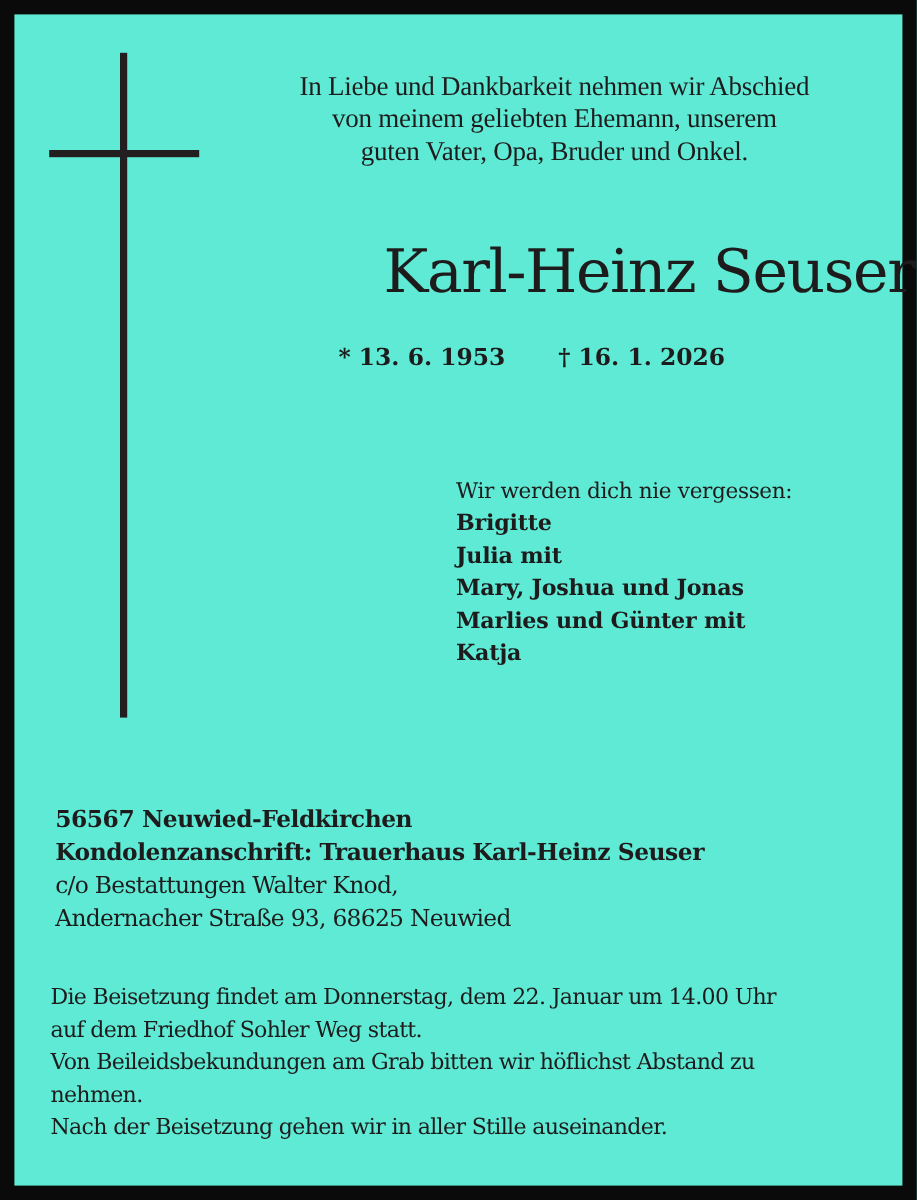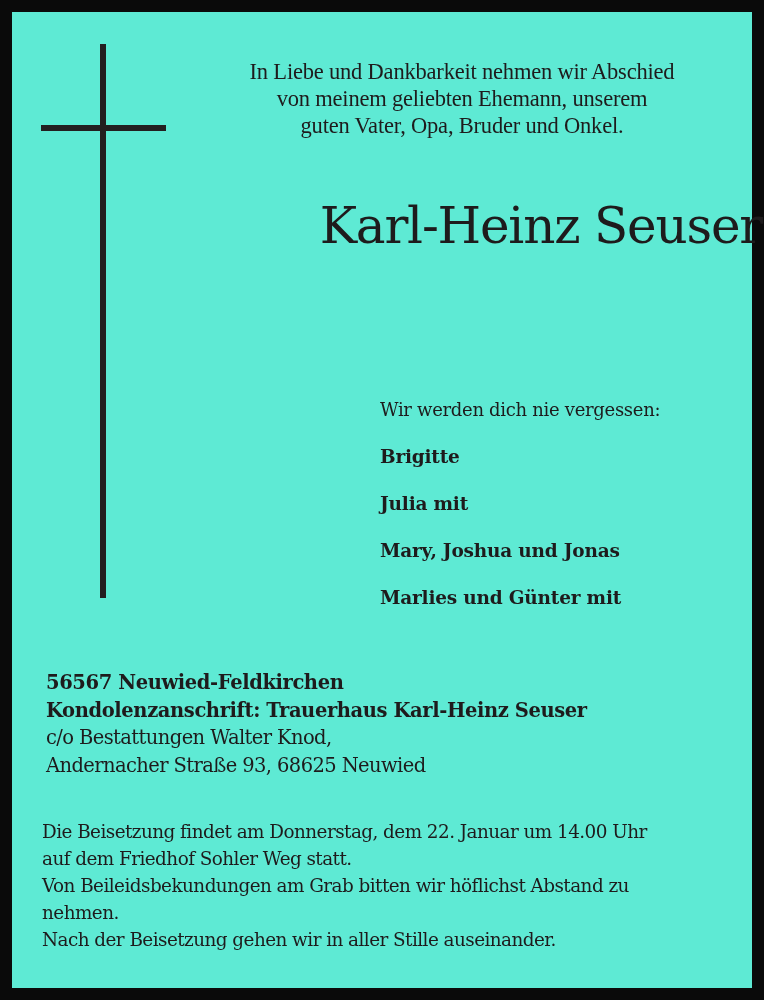--- a/index.html
+++ b/index.html
@@ -21,21 +21,21 @@
     font-family: "DejaVu Serif", serif; font-size: 50px; line-height: 60px; letter-spacing: -1.2px;
   }
   .dates {
     position: absolute; left: 270px; top: 273px; font-family: "DejaVu Serif", serif;
     font-weight: bold; font-size: 19.5px; line-height: 26px; white-space: nowrap;
   }
   .dates .death { margin-left: 44px; }
 
   .family { position: absolute; left: 368px; top: 384px; }
   .family .lead { font-family: "DejaVu Serif", serif; font-size: 18px; line-height: 27px; letter-spacing: -0.3px; }
-  .family .members div { font-family: "DejaVu Serif", serif; font-weight: bold; font-size: 18.5px; line-height: 27px; letter-spacing: -0.2px; margin-top: 20px; }
+  .family .members div { font-family: "DejaVu Serif", serif; font-weight: bold; font-size: 18.5px; line-height: 27px; letter-spacing: -0.2px; }
 
   .address { position: absolute; left: 34px; top: 657px; }
   .address div { font-family: "Liberation Serif", serif; font-size: 23px; line-height: 27.5px; letter-spacing: -0.2px; white-space: nowrap; }
   .address .b { font-weight: bold; font-family: "DejaVu Serif", serif; font-size: 19.5px; letter-spacing: -0.4px; }
   .address .r { font-family: "DejaVu Serif", serif; font-size: 19.5px; letter-spacing: -0.6px; }
 
   .funeral { position: absolute; left: 30px; top: 806px; width: 700px; }
   .funeral p { margin: 0; font-family: "DejaVu Serif", serif; font-size: 18.4px; line-height: 27px; letter-spacing: -0.55px; }
   .funeral .gap { }
 </style>
@@ -49,28 +49,32 @@
   </div>
 
   <div class="intro">
     <div>In Liebe und Dankbarkeit nehmen wir Abschied</div>
     <div>von meinem geliebten Ehemann, unserem</div>
     <div>guten Vater, Opa, Bruder und Onkel.</div>
   </div>
 
   <div class="name">Karl-Heinz Seuser</div>
 
+  <div class="dates">
+    <span>* 13. 6. 1953</span><span class="death">† 16. 1. 2026</span>
+  </div>
 
   <div class="family">
     <div class="lead">Wir werden dich nie vergessen:</div>
     <div class="members">
       <div>Brigitte</div>
       <div>Julia mit</div>
       <div>Mary, Joshua und Jonas</div>
       <div>Marlies und Günter mit</div>
+      <div>Katja</div>
     </div>
   </div>
 
   <div class="address">
     <div class="b">56567 Neuwied-Feldkirchen</div>
     <div class="b">Kondolenzanschrift: Trauerhaus Karl-Heinz Seuser</div>
     <div class="r">c/o Bestattungen Walter Knod,</div>
     <div class="r">Andernacher Straße 93, 68625 Neuwied</div>
   </div>
 

